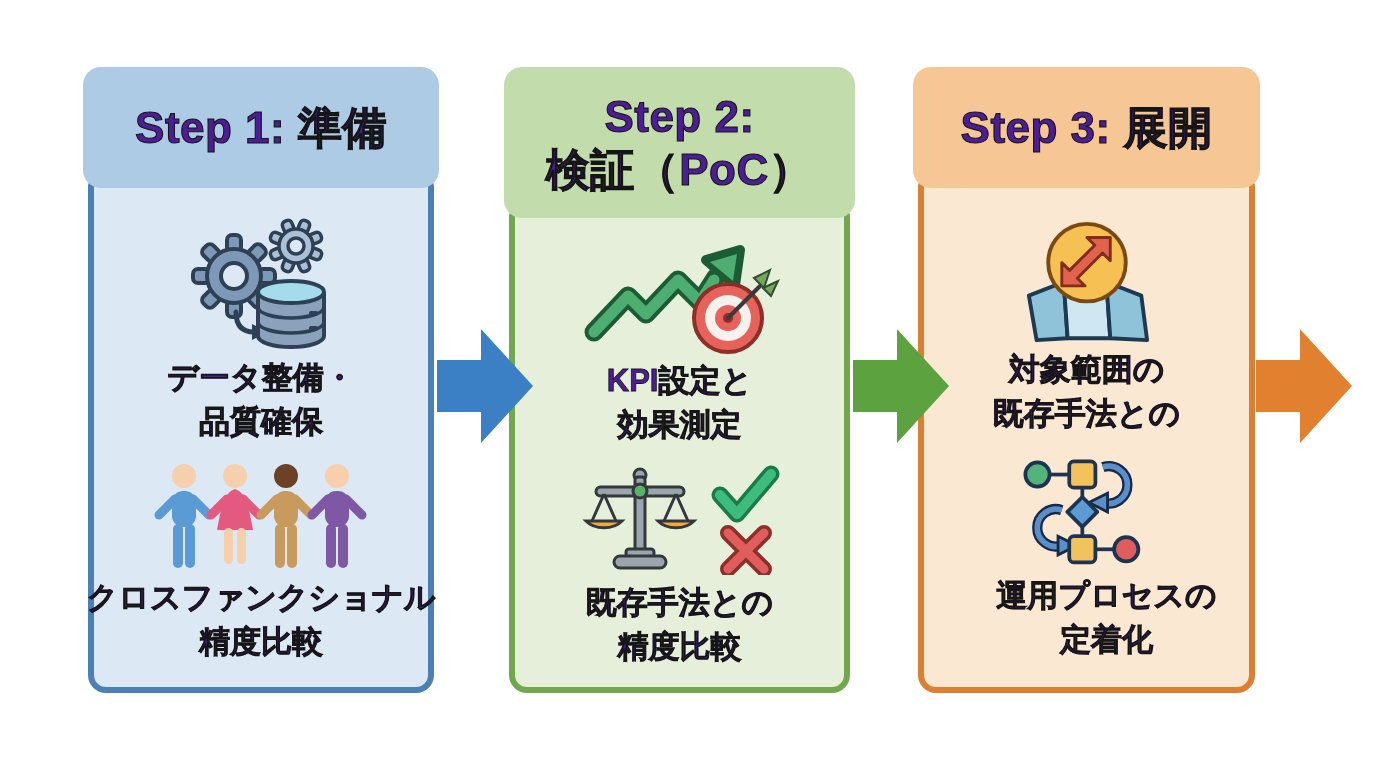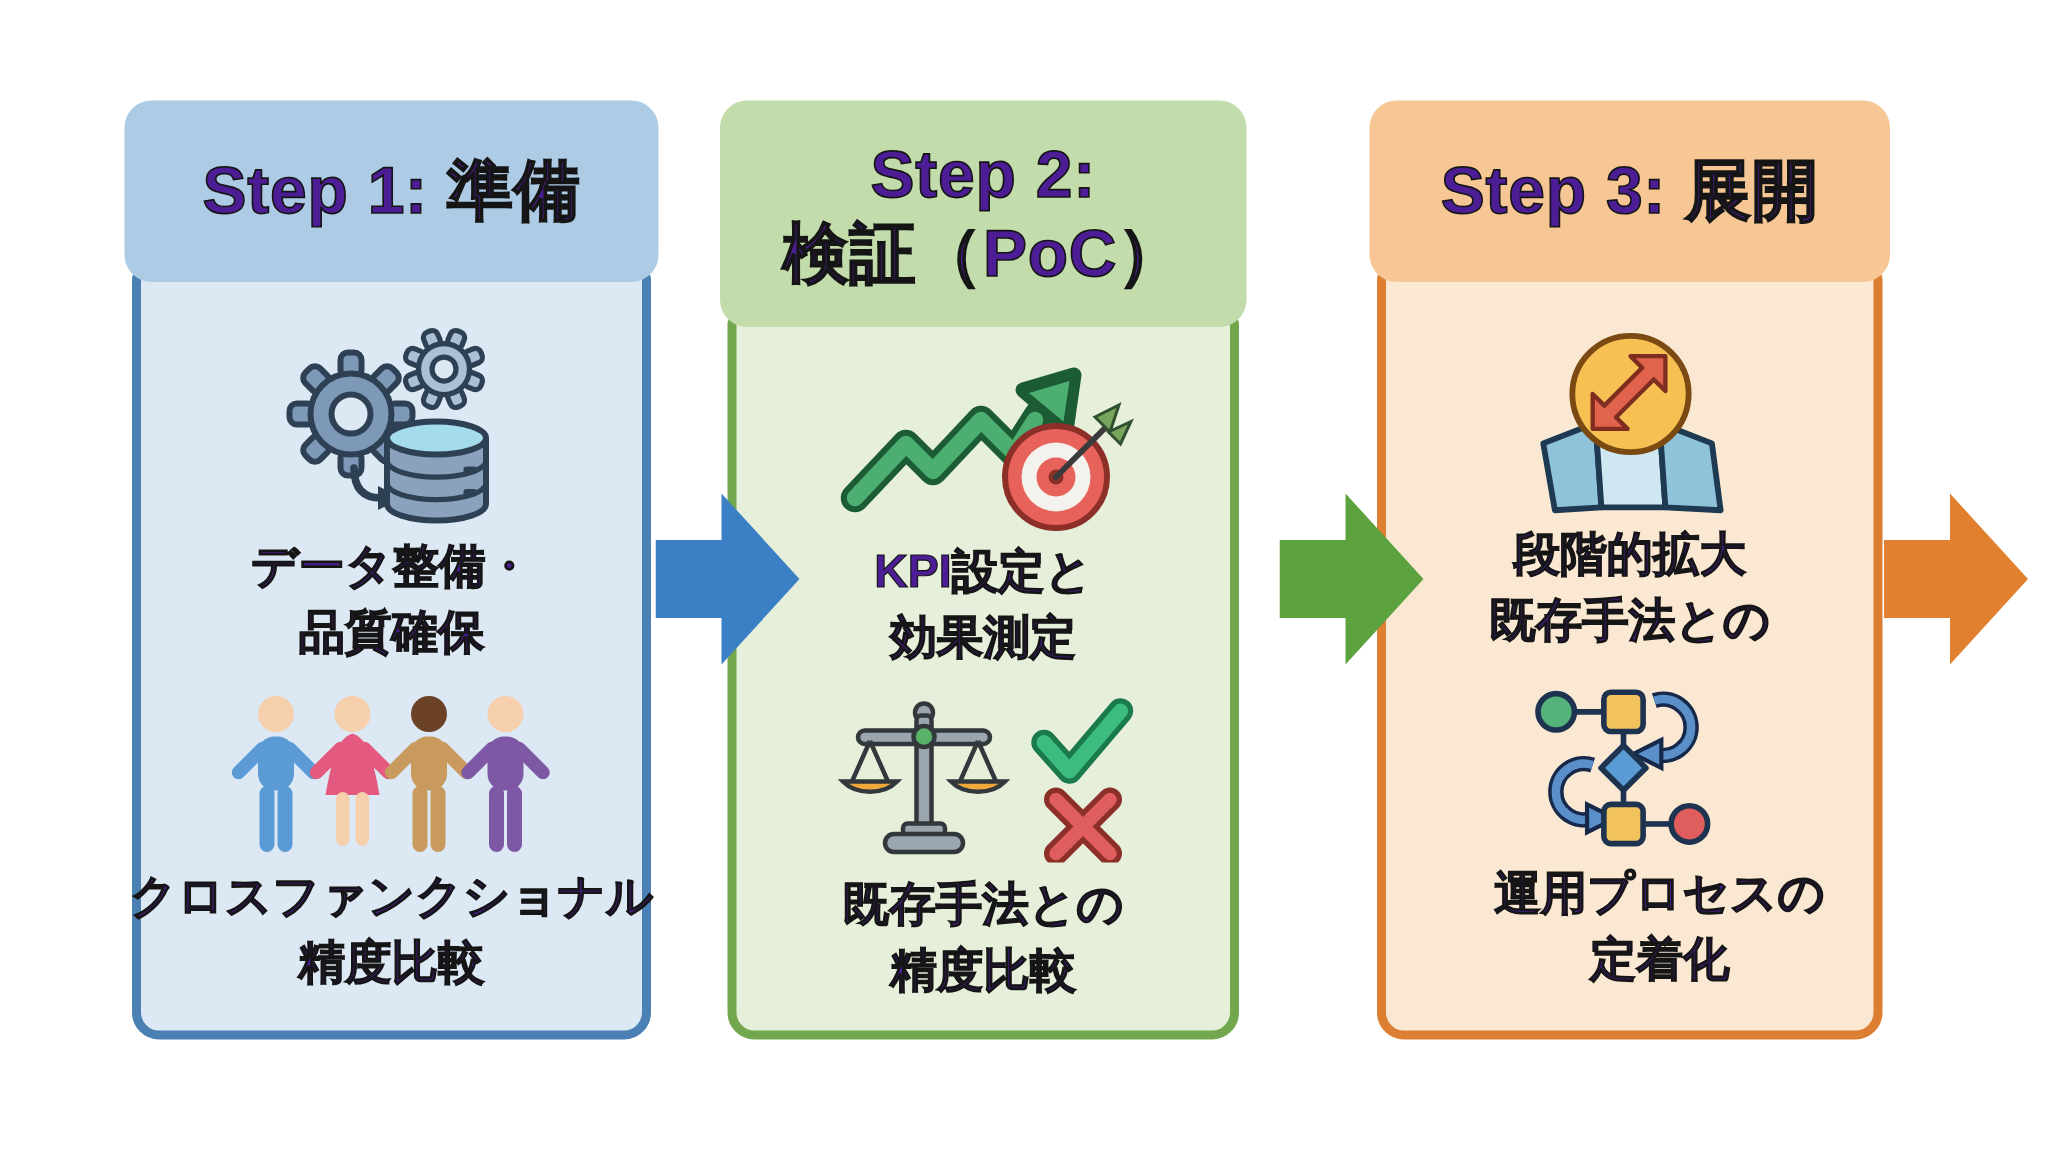--- a/index.html
+++ b/index.html
@@ -4,21 +4,21 @@
 <style>
   html,body { margin:0; padding:0; background:#ffffff; }
   .stage {
     position:relative; width:1376px; height:768px; background:#ffffff;
     overflow:hidden;
     font-family:"Liberation Sans","DejaVu Sans",sans-serif;
     color:#4c1d95;
   }
   .card { position:absolute; top:67px; }
   #card1 { left:83px;  width:356px; }
-  #card2 { left:480px; width:351px; }
+  #card2 { left:504px; width:351px; }
   #card3 { left:913px; width:347px; }
 
   .card-header {
     position:relative; z-index:2;
     background:var(--header-bg);
     border-radius:18px;
     display:flex; flex-direction:column; justify-content:center; align-items:center;
     text-align:center;
     font-weight:bold; font-size:44px; line-height:53px;
     -webkit-text-stroke:1.1px #151515;
@@ -238,21 +238,21 @@
 
           <path d="M10,78 L46,64 L50,122 L18,124 Z" fill="#8fc3d9" stroke="#1e3a52" stroke-width="4" stroke-linejoin="round"></path>
           <path d="M46,64 L90,64 L94,122 L50,122 Z" fill="#cfe7f1" stroke="#1e3a52" stroke-width="4" stroke-linejoin="round"></path>
           <path d="M90,64 L126,78 L132,124 L94,122 Z" fill="#8fc3d9" stroke="#1e3a52" stroke-width="4" stroke-linejoin="round"></path>
 
           <circle cx="70" cy="44" r="40" fill="#f6c152" stroke="#7a4a12" stroke-width="4"></circle>
           <polygon points="94,18 94,42 86,34 60,60 68,68 44,68 44,44 52,52 78,26 70,18" fill="#e2634d" stroke="#7f2d1e" stroke-width="3" stroke-linejoin="round"></polygon>
         </svg>
       </div>
       <div class="item-label label-a">
-        <div>段階的拡大</div>
+        <div>対象範囲の</div>
         <div>既存手法との</div>
       </div>
       <div class="icon-wrap icon-b">
         <svg width="150" height="114" viewBox="0 0 150 122">
           <line x1="34" y1="22" x2="58" y2="22" stroke="#1e3350" stroke-width="4"></line>
           <line x1="70" y1="36" x2="70" y2="88" stroke="#1e3350" stroke-width="4"></line>
           <line x1="84" y1="102" x2="104" y2="102" stroke="#1e3350" stroke-width="4"></line>
 
           <path d="M92,14 A20,20 0 1 1 92,52" fill="none" stroke="#16294a" stroke-width="11"></path>
           <path d="M92,14 A20,20 0 1 1 92,52" fill="none" stroke="#5b8fc9" stroke-width="6"></path>

